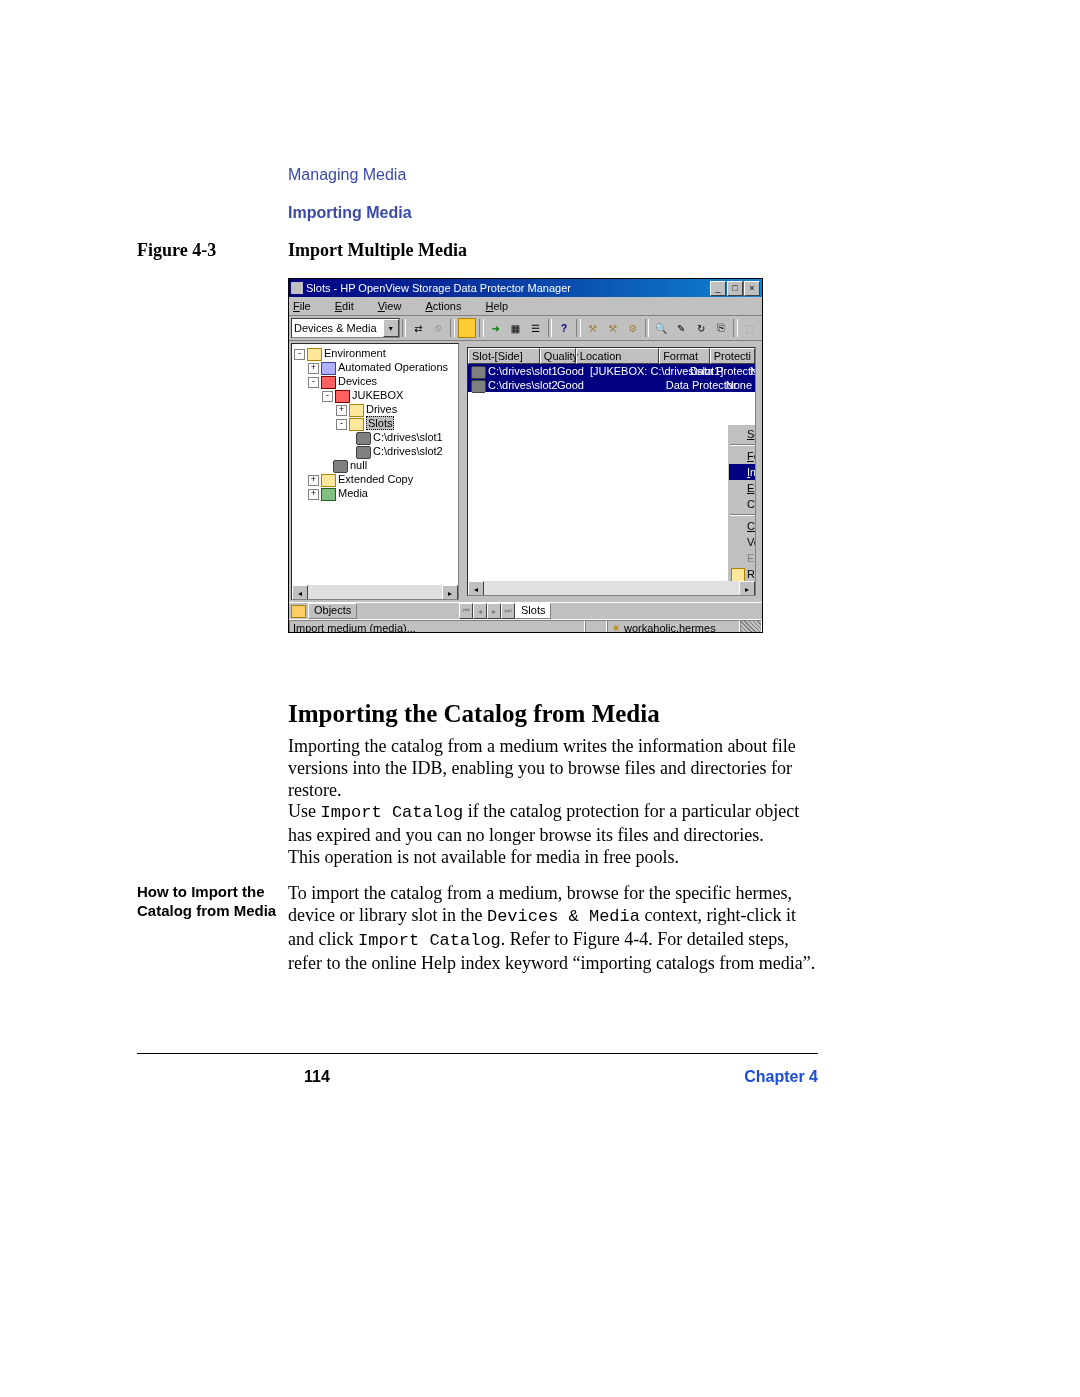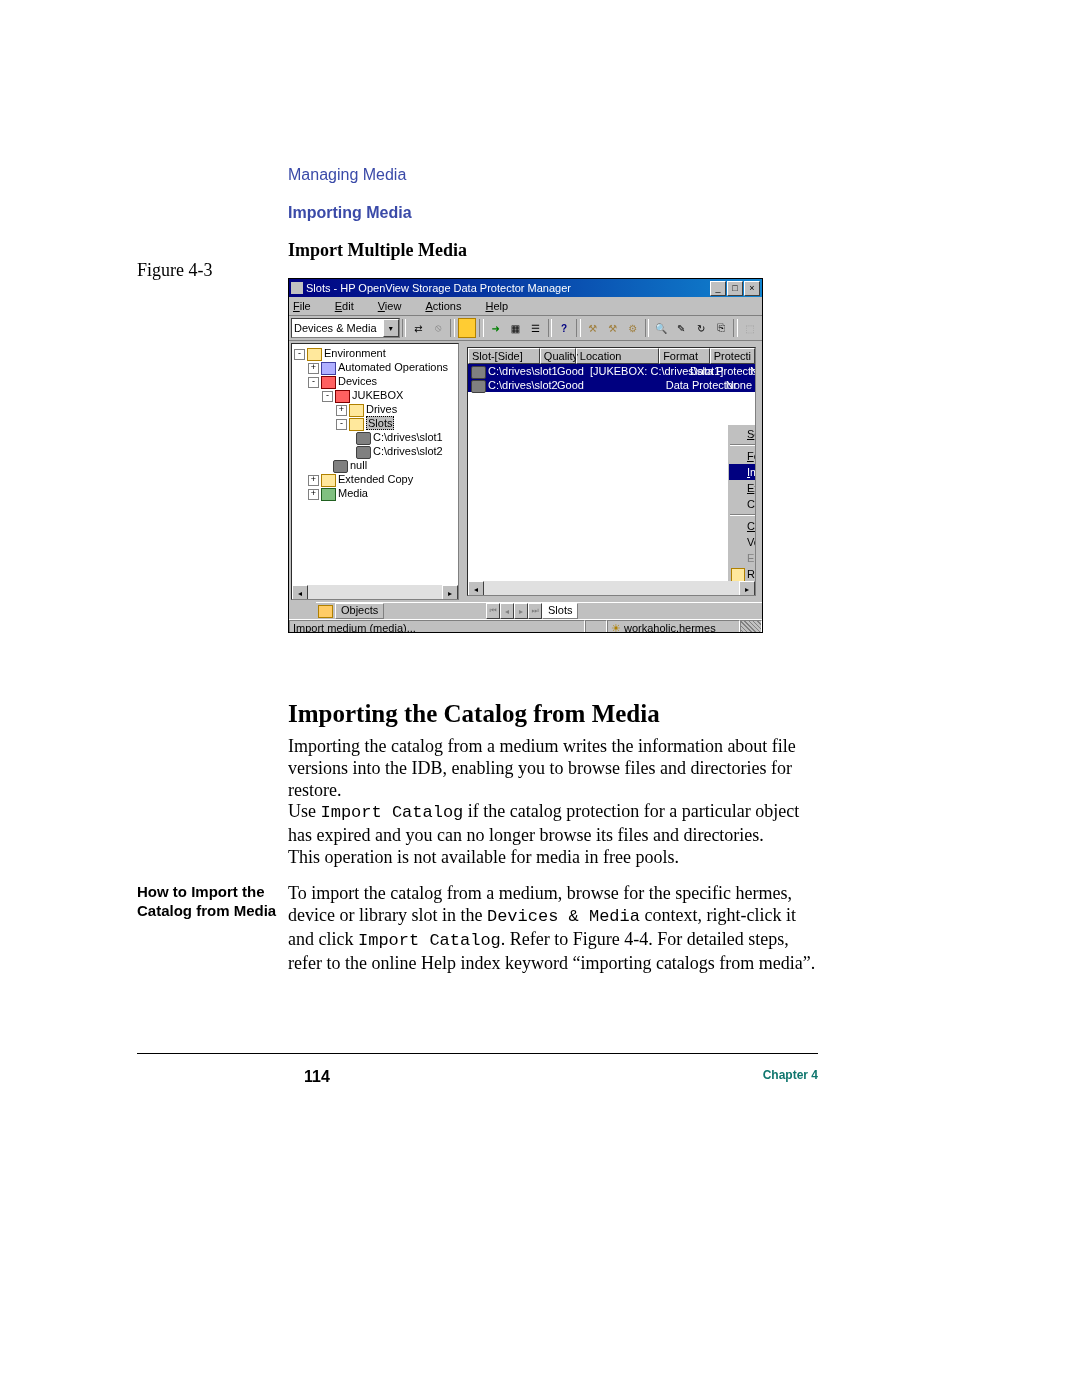--- a/index.html
+++ b/index.html
@@ -13,21 +13,21 @@
   }
   .page {
     position: relative;
     width: 1080px;
     height: 1397px;
     box-sizing: border-box;
   }
   .hdr-area { position: absolute; left: 288px; top: 166px; }
   .hdr-line1 { font-family: Arial, sans-serif; font-size: 16px; color: #3a4aa8; }
   .hdr-line2 { font-family: Arial, sans-serif; font-size: 16px; color: #3a4aa8; font-weight: bold; margin-top: 20px; }
-  .fig-caption { position: absolute; left: 137px; top: 240px; font-weight: normal; margin-top: 20px; }
+  .fig-caption { position: absolute; left: 137px; top: 240px; font-weight: bold; }
   .fig-title { position: absolute; left: 288px; top: 240px; font-weight: bold; }
 
   .screenshot {
     position: absolute;
     left: 288px;
     top: 278px;
     width: 475px;
     height: 355px;
     background: #c0c0c0;
     border: 1px solid #000;
@@ -85,41 +85,41 @@
     box-shadow:1px 1px 0 #000;
     font-size:11px; padding:1px;
   }
   .ctx-item { height:16px; line-height:16px; padding:0 14px 0 18px; white-space:nowrap; position:relative;}
   .ctx-item.sel2 { background:#000080; color:#fff;}
   .ctx-item.dis { color:#808080; }
   .ctx-sep { height:0; border-top:1px solid #808080; border-bottom:1px solid #fff; margin:2px 1px;}
   .ctx-item .ul { text-decoration:underline;}
   .ctx-micon{position:absolute;left:2px;top:2px;width:12px;height:12px;}
 
-  .bottom-tabs { height:16px; display:flex; background:#c0c0c0; border-top:1px solid #fff; font-size:11px;margin-left:27px;}
+  .bottom-tabs { height:16px; display:flex; background:#c0c0c0; border-top:1px solid #fff; font-size:11px;}
   .bottom-tabs .left-t { width:168px; display:flex; align-items:center; padding-left:2px;}
   .bottom-tabs .right-t { flex:1; display:flex; align-items:center;}
   .mini-tab { height:14px; background:#c0c0c0; border:1px solid #808080; border-top-color:#fff; border-left-color:#fff; padding:0 5px; line-height:12px; margin-right:1px;}
   .navbtn { width:12px;height:14px;background:#c0c0c0;border:1px solid #fff;border-right-color:#404040;border-bottom-color:#404040;display:flex;align-items:center;justify-content:center;font-size:8px;color:#808080;}
 
   .status-bar { height:16px; background:#c0c0c0; display:flex; font-size:11px; border-top:1px solid #fff;}
   .status-cell { border:1px solid #808080; border-top-color:#808080; border-left-color:#808080; border-right-color:#fff; border-bottom-color:#fff; padding:0 3px; line-height:14px;}
 
   .sec-title { position:absolute; left:288px; top:700px; font-family:Georgia,'Times New Roman',serif; font-size:25px; font-weight:bold; }
   .body-text { position:absolute; left:288px; width:530px; font-family:'Times New Roman', Georgia, serif; font-size:18px; line-height:1.23;}
   .p1 { top: 735px; }
   .p2 { top: 800px; }
   .p3 { top: 846px; }
   .side-label { position:absolute; left:137px; width:140px; font-family:Arial,sans-serif; font-size:15px; font-weight:bold; line-height:1.25;}
   .sl1 { top: 883px; }
   .p4 { top: 882px; }
   .mono { font-family: 'Courier New', monospace; font-size:17px;}
   .foot-rule { position:absolute; left:137px; top:1053px; width:681px; height:0; border-top:1.5px solid #000;}
   .foot-left { position:absolute; left:304px; top:1068px; font-family:Arial,sans-serif; font-weight:bold; font-size:16px;}
-  .foot-right { position:absolute; right:262px; top:1068px; font-family:Arial,sans-serif; font-weight:bold; font-size:12px; color:#0f766e;}
+  .foot-right { position:absolute; right:262px; top:1068px; font-family:Arial,sans-serif; font-weight:bold; font-size:16px; color:#1d4ed8;}
 </style>
 </head>
 <body>
 
 <div class="page">
   <div class="hdr-area">
     <div class="hdr-line1">Managing Media</div>
     <div class="hdr-line2">Importing Media</div>
   </div>
 

